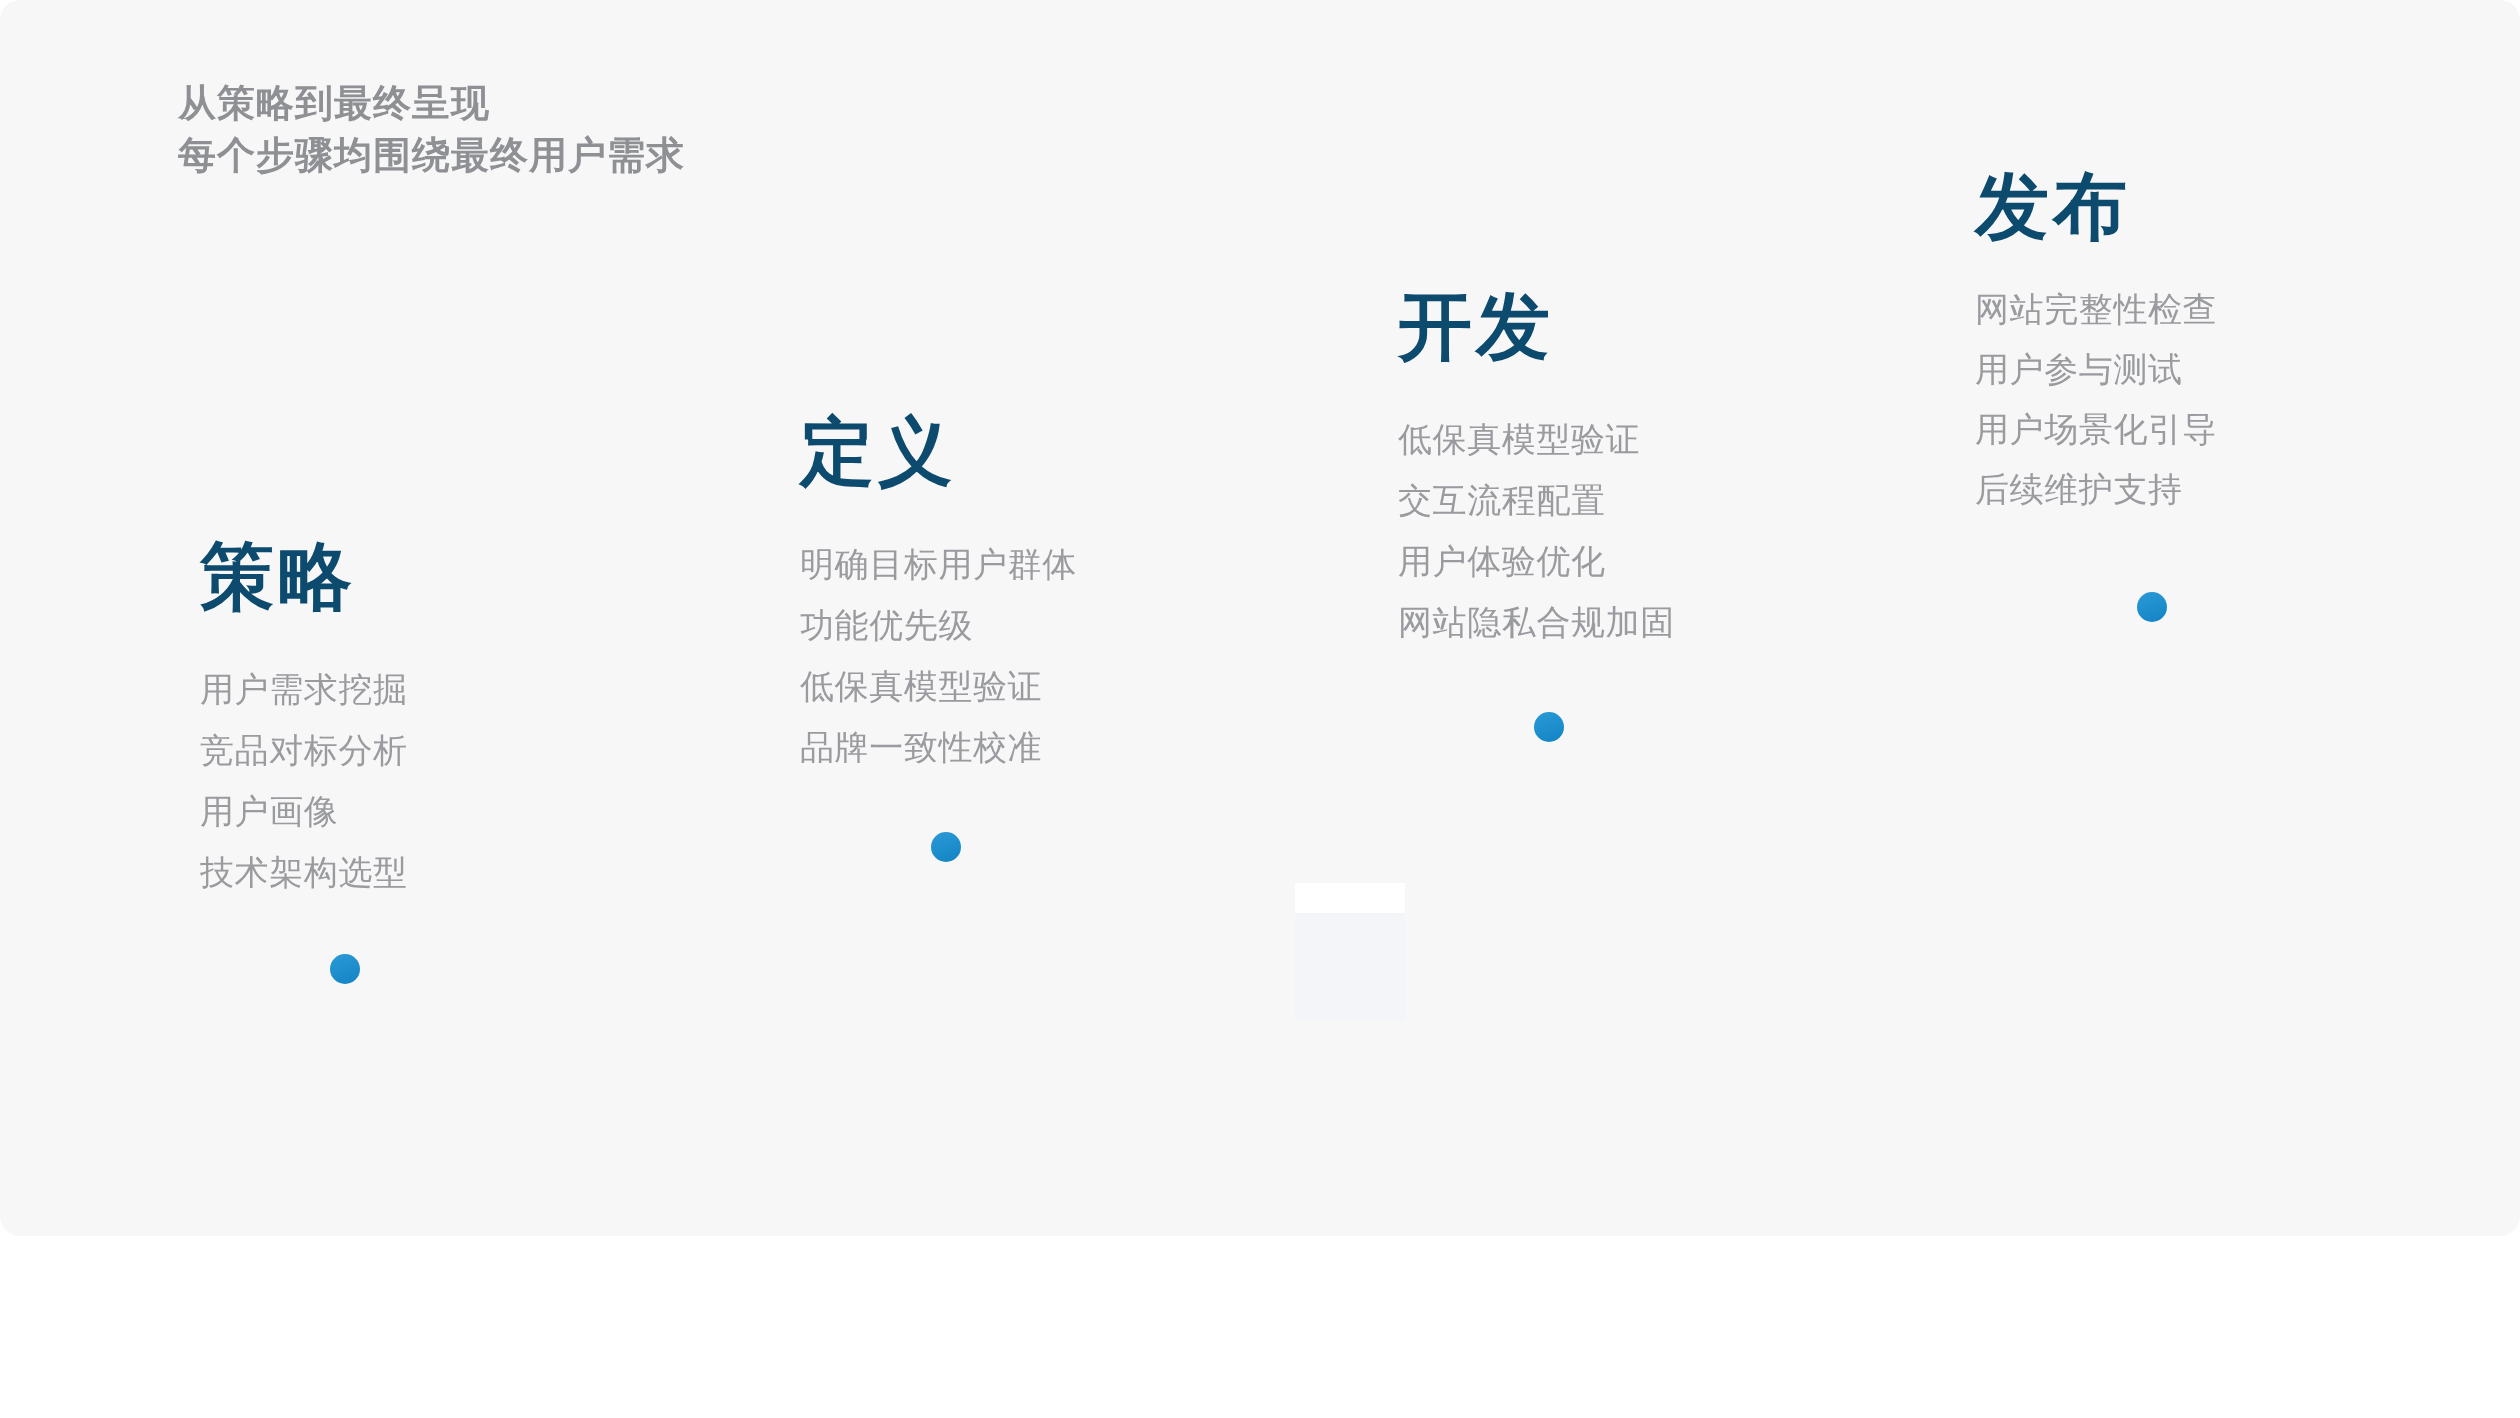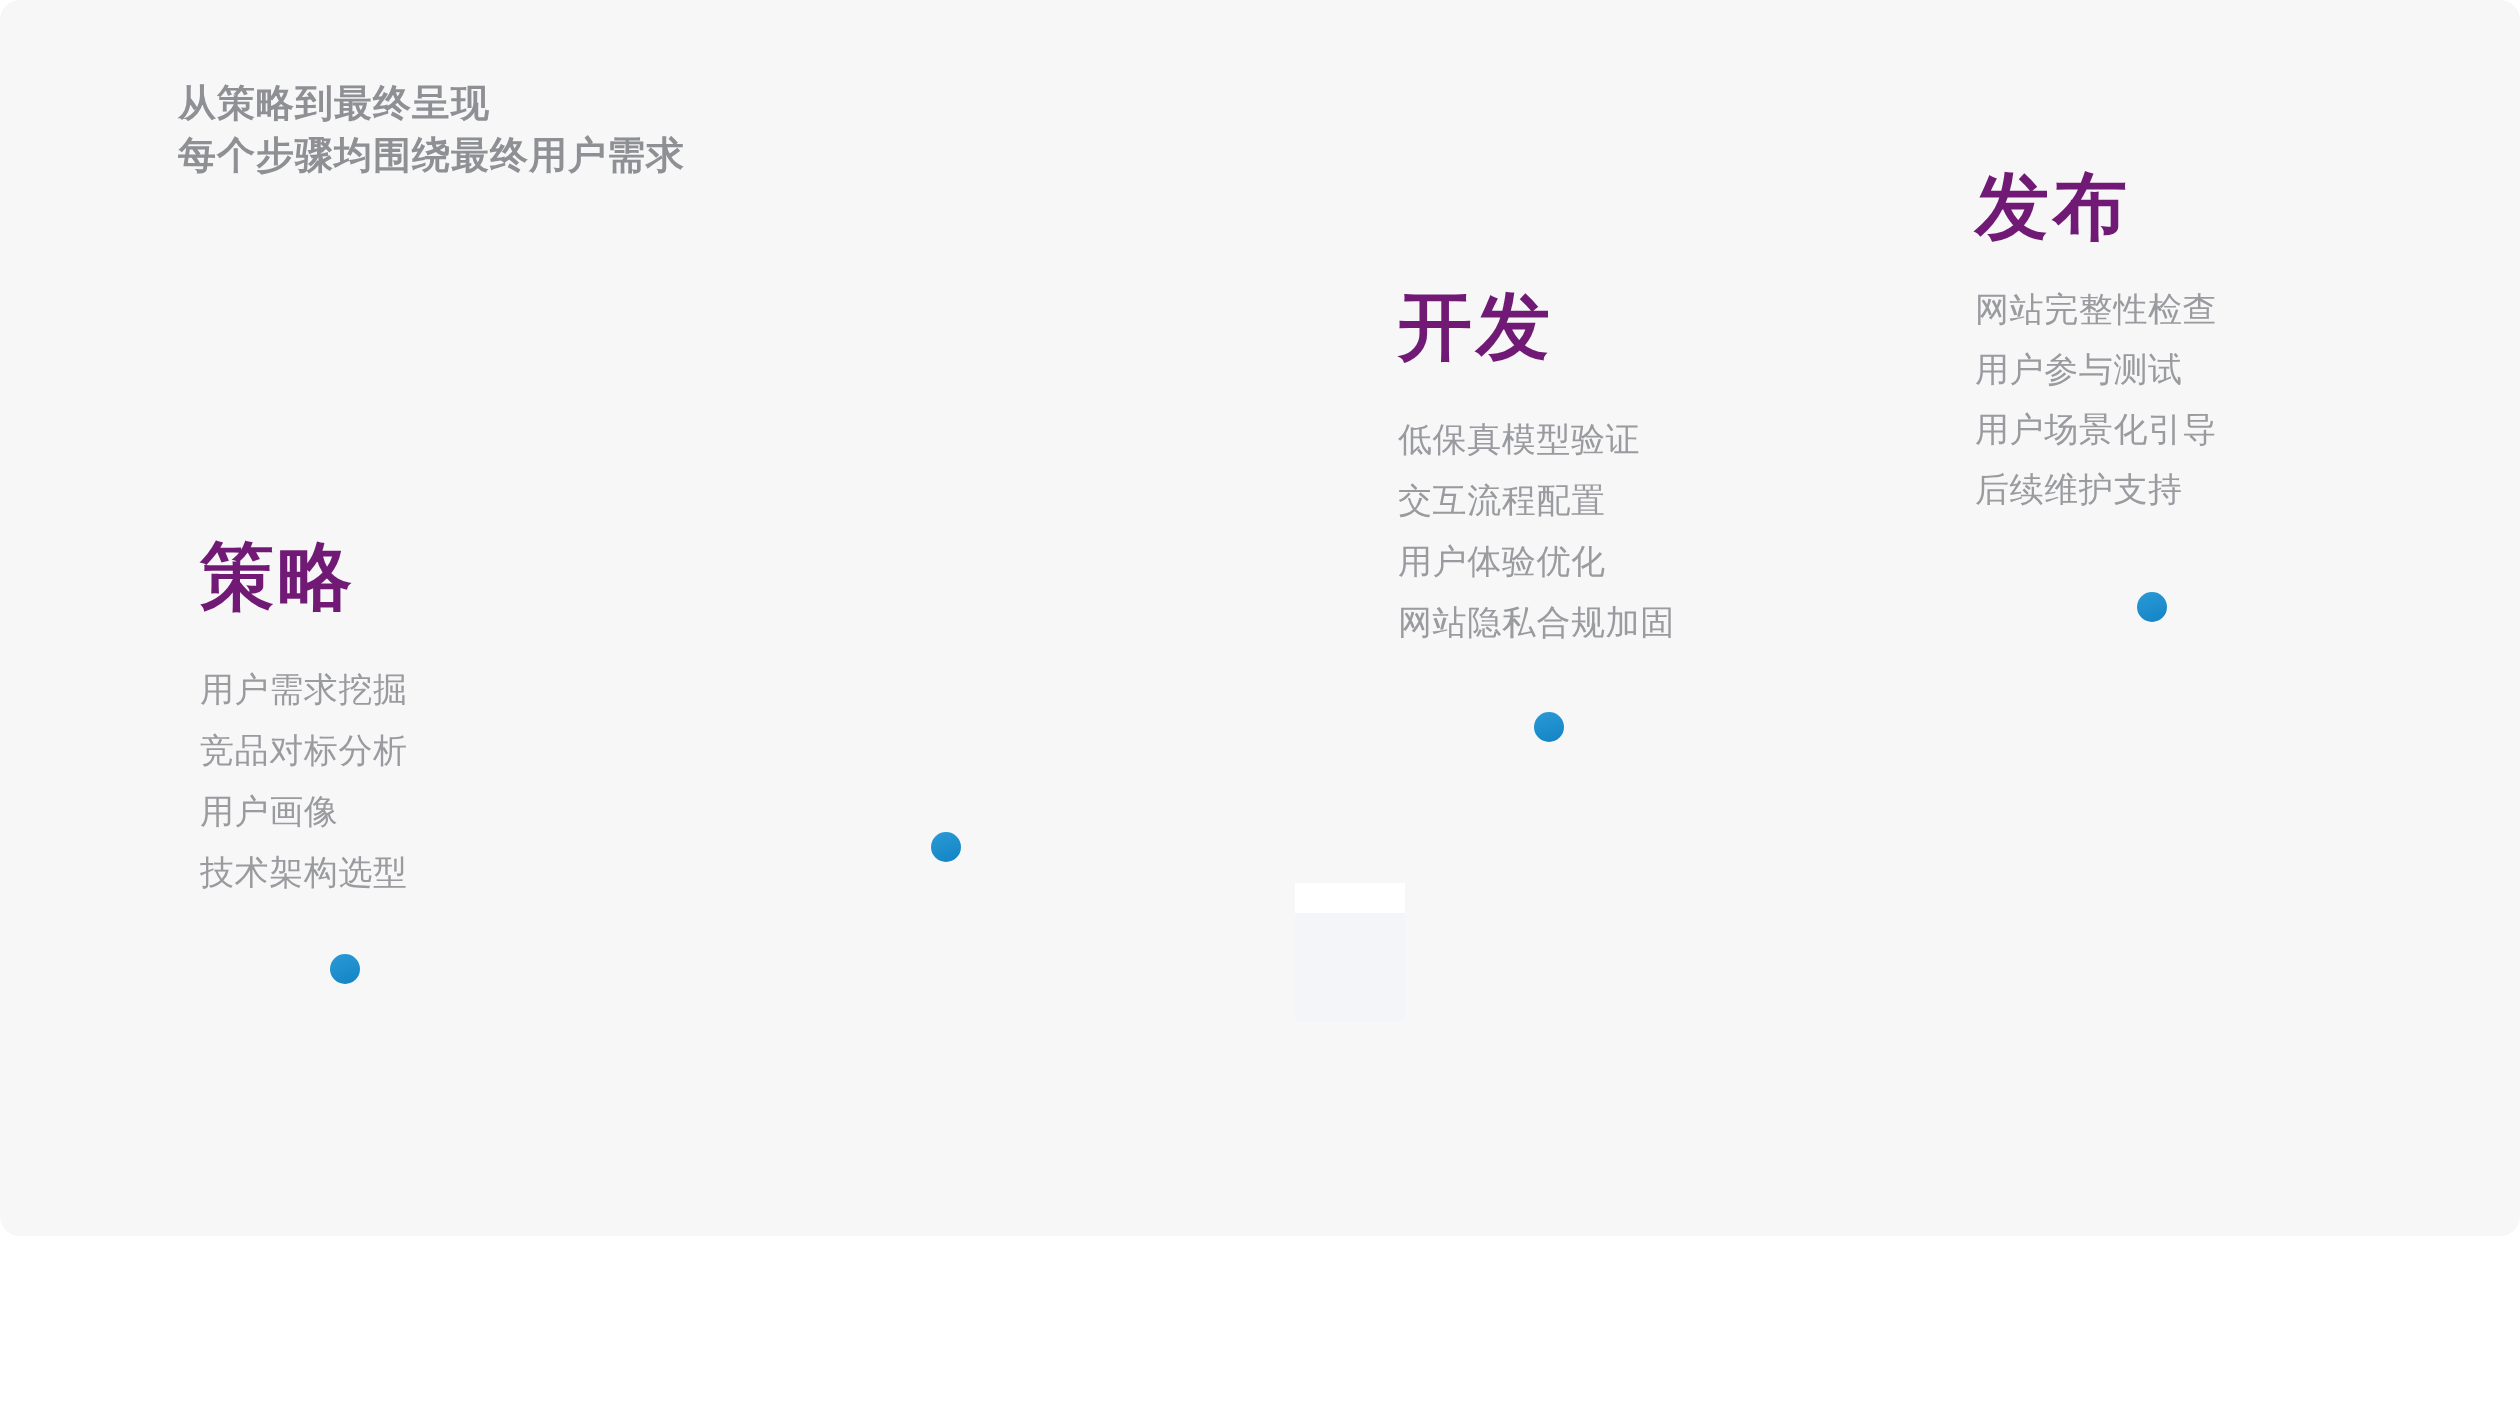--- a/index.html
+++ b/index.html
@@ -41,21 +41,21 @@
 
   
   .stage {
     position: absolute;
     width: 420px;
   }
   .stage-title {
     font-size: 74px;
     line-height: 1;
     font-weight: 700;
-    color: #701a75;
+    color: #0c4a6e;
     letter-spacing: 4px;
     margin: 0 0 58px 0;
     white-space: nowrap;
   }
   .stage-items {
     margin: 0;
     padding: 0;
     list-style: none;
   }
   .stage-item {
@@ -154,20 +154,29 @@
   <div class="stage stage-1">
     <div class="stage-title">策略</div>
     <ul class="stage-items">
       <li class="stage-item">用户需求挖掘</li>
       <li class="stage-item">竞品对标分析</li>
       <li class="stage-item">用户画像</li>
       <li class="stage-item">技术架构选型</li>
     </ul>
   </div>
 
+  <div class="stage stage-2">
+    <div class="stage-title">定义</div>
+    <ul class="stage-items">
+      <li class="stage-item">明确目标用户群体</li>
+      <li class="stage-item">功能优先级</li>
+      <li class="stage-item">低保真模型验证</li>
+      <li class="stage-item">品牌一致性校准</li>
+    </ul>
+  </div>
 
   <div class="stage stage-3">
     <div class="stage-title">开发</div>
     <ul class="stage-items">
       <li class="stage-item">低保真模型验证</li>
       <li class="stage-item">交互流程配置</li>
       <li class="stage-item">用户体验优化</li>
       <li class="stage-item">网站隐私合规加固</li>
     </ul>
   </div>

